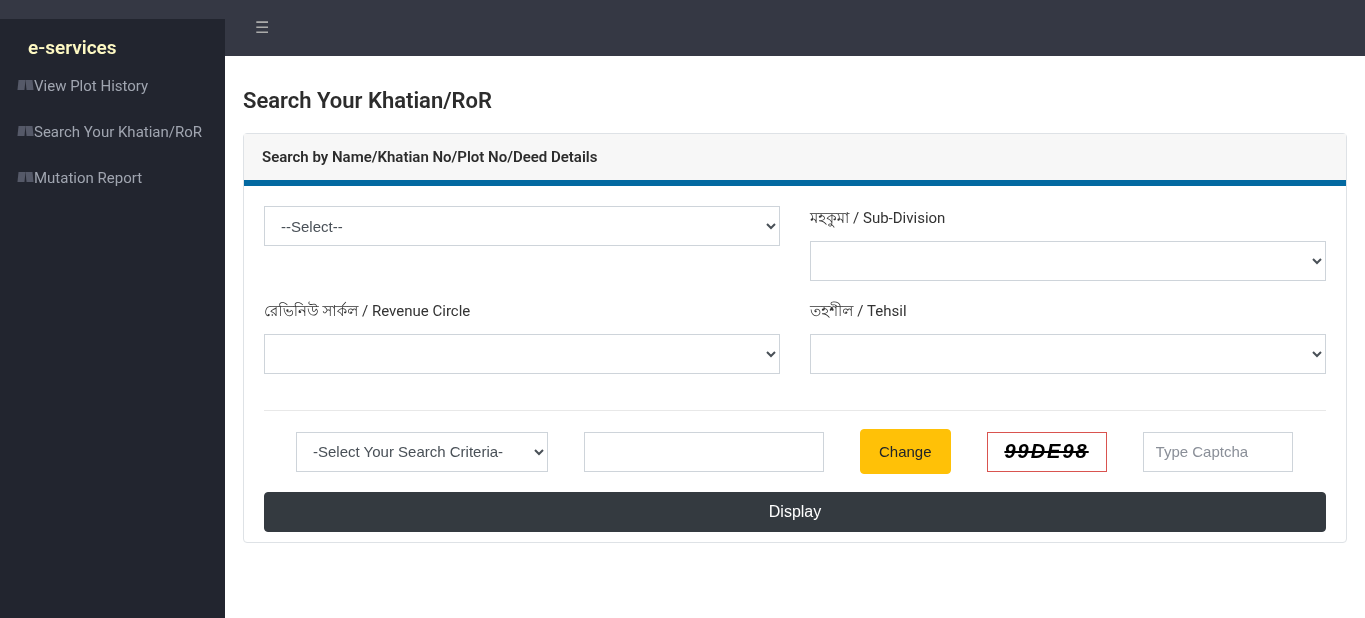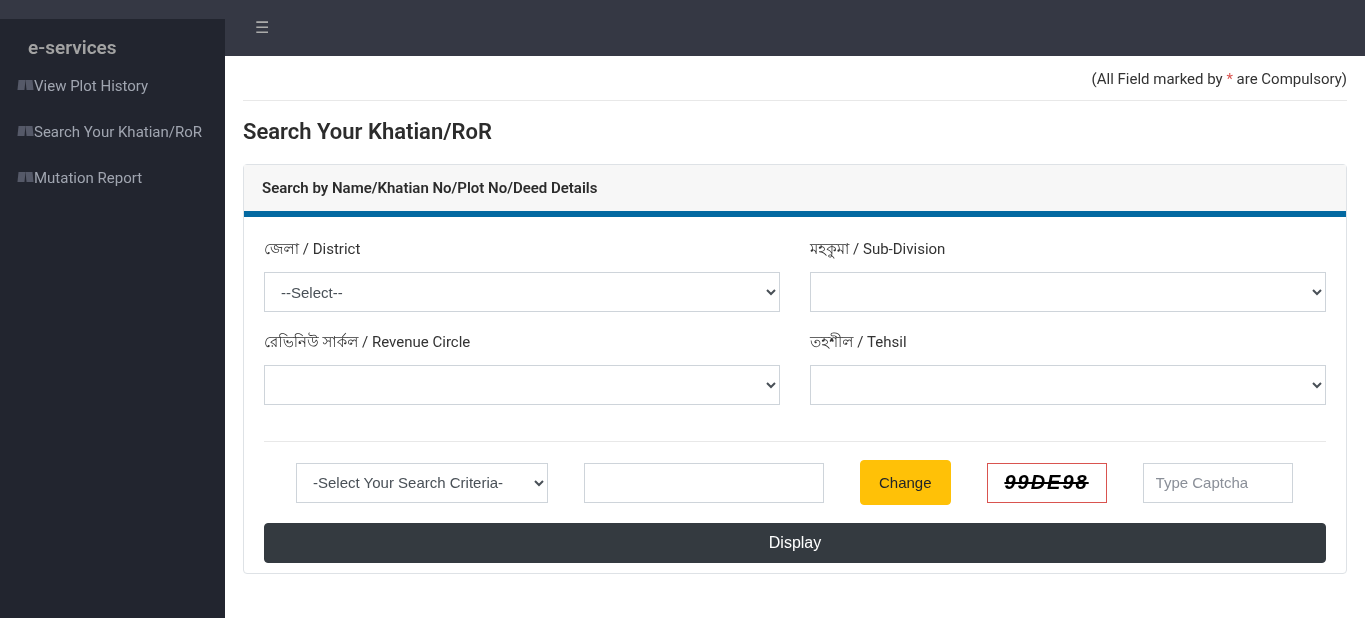--- a/index.html
+++ b/index.html
@@ -20,21 +20,21 @@
   align-items: center;
   position: relative;
 }
 .brand {
   width: 225px;
   display: flex;
   align-items: center;
   height: 56px;
   padding-left: 28px;
   background: #22252f;
-  color: #a3a3a3;
+  color: #fef9c3;
   font-size: 19px;
   font-weight: 600;
   margin-top: 38px;
 }
 .hamburger-wrap {
   padding-left: 30px;
 }
 .hamburger {
   color: #aaa;
   font-size: 16px;
@@ -240,33 +240,29 @@
     <div class="side-item">
       <span class="book-icon">
           <span></span>
           <span></span>
         </span>
       <span class="side-text">Mutation Report</span>
     </div>
   </nav>
 
   <main class="main">
-    <div class="compulsory-note">
-      <span>(All Field marked by </span><span class="star">*</span><span> are Compulsory)</span>
-    </div>
 
     <h2 class="page-title">Search Your Khatian/RoR</h2>
 
     <div class="panel">
       <div class="panel-header">Search by Name/Khatian No/Plot No/Deed Details</div>
       <div class="panel-body">
 
         <div class="row">
           <div class="col">
-            <label class="fld-label">জেলা / District</label>
             <select class="form-control">
               <option>--Select--</option>
             </select>
           </div>
           <div class="col">
             <label class="fld-label">মহকুমা / Sub-Division</label>
             <select class="form-control">
               <option></option>
             </select>
           </div>

